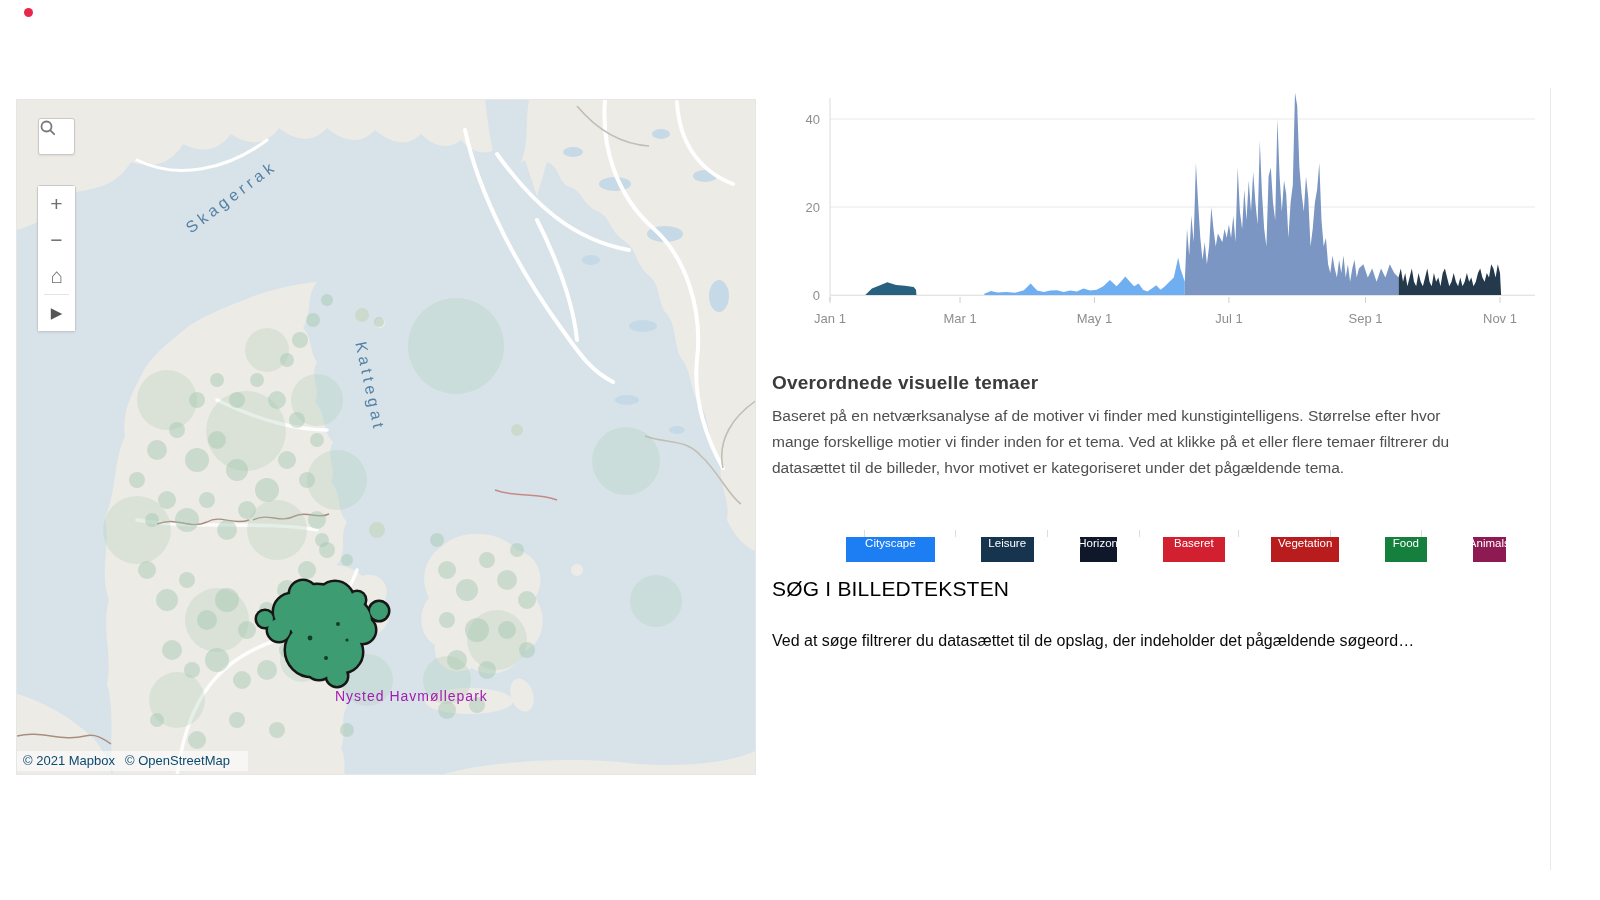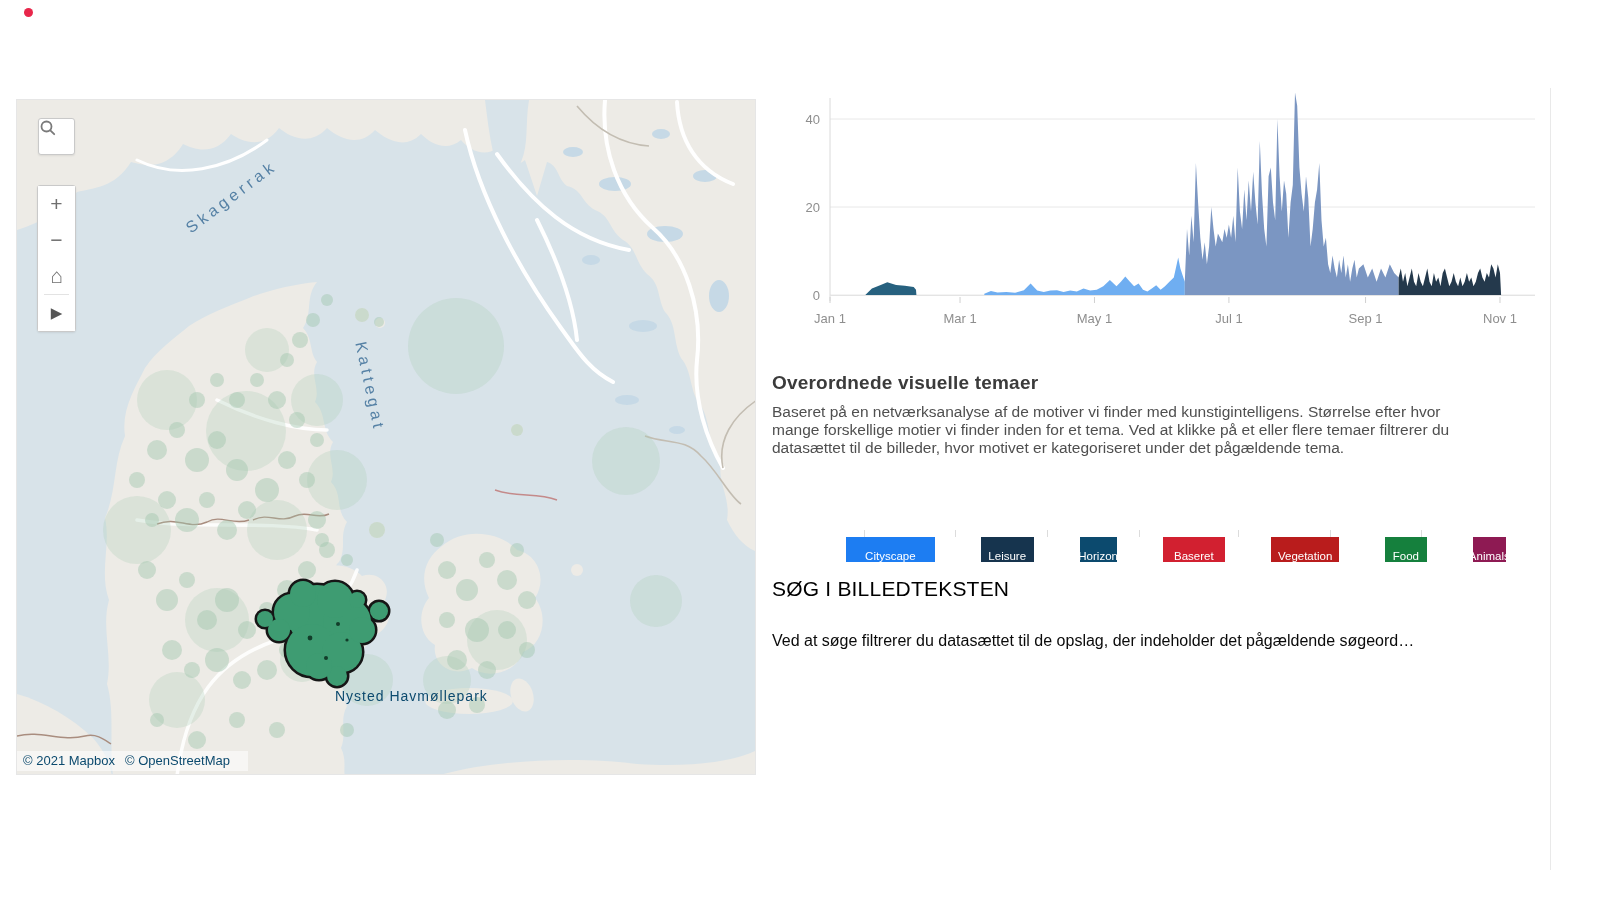--- a/index.html
+++ b/index.html
@@ -5,41 +5,41 @@
   html,body{margin:0;padding:0;background:#ffffff;}
   body{font-family:"Liberation Sans",sans-serif;}
   .stage{position:relative;width:1600px;height:900px;background:#fff;overflow:hidden;}
 
   
   .map-panel{position:absolute;left:16px;top:99px;width:740px;height:676px;background:#D8E3E9;border:1px solid #e6e6e6;box-sizing:border-box;overflow:hidden;}
   .map-panel svg{position:absolute;left:0;top:0;}
   .sea-label{position:absolute;color:#5581A5;font-size:16px;letter-spacing:4px;font-weight:500;white-space:nowrap;pointer-events:none;}
   .sea-label.skagerrak{left:160px;top:88px;transform:rotate(-37deg);}
   .sea-label.kattegat{left:352px;top:240px;transform:rotate(78deg);transform-origin:left top;}
-  .place-label{position:absolute;left:318px;top:588px;color:#0c4a6e;font-size:14px;letter-spacing:1px;white-space:nowrap;pointer-events:none;}
+  .place-label{position:absolute;left:318px;top:588px;color:#a21caf;font-size:14px;letter-spacing:1px;white-space:nowrap;pointer-events:none;}
   .map-attribution{position:absolute;left:0;bottom:3px;background:rgba(255,255,255,0.55);padding:2px 8px 3px 6px;font-size:13px;color:#0c4a6e;white-space:nowrap;}
   .map-attribution span{margin-right:10px;}
   .map-search-btn{position:absolute;left:21px;top:18px;width:35px;height:35px;background:#fff;border:1px solid #c9c9c9;border-radius:3px;box-shadow:0 1px 2px rgba(0,0,0,0.08);display:flex;align-items:center;justify-content:center;cursor:pointer;}
   .map-toolbar{position:absolute;left:20px;top:85px;width:37px;background:#fff;border:1px solid #c9c9c9;border-radius:3px;box-shadow:0 1px 2px rgba(0,0,0,0.08);display:flex;flex-direction:column;align-items:stretch;}
   .map-tool{height:36px;display:flex;align-items:center;justify-content:center;font-size:21px;color:#6f6f6f;cursor:pointer;background:#fff;border:none;}
   .map-tool.small{font-size:15px;color:#555;}
   .map-tool + .map-tool{border-top:0;}
   .toolbar-sep{height:1px;background:#e3e3e3;margin:0 6px;}
 
   
   #chart{position:absolute;left:780px;top:60px;}
 
   
   .themes-title{position:absolute;left:772px;top:372px;font-size:19px;font-weight:700;color:#3b3b3b;letter-spacing:0.2px;}
-  .themes-desc{position:absolute;left:772px;top:403px;width:700px;font-size:15.5px;line-height:18px;color:#4f4f4f;}
+  .themes-desc{position:absolute;left:772px;top:403px;width:700px;font-size:15.5px;line-height:26px;color:#4f4f4f;}
   .legend-wrap{position:absolute;left:800px;top:530px;width:706px;height:33px;}
   .legend-ticks{position:absolute;left:0;top:0;width:100%;height:7px;}
   .legend-tick{position:absolute;top:0;width:1px;height:7px;background:#dcdcdc;}
   .legend-bar{position:absolute;left:0;top:7px;width:100%;height:25px;display:flex;}
-  .legend-seg{height:100%;display:flex;align-items:flex-end;justify-content:center;color:#fff;font-size:11.5px;overflow:hidden;white-space:nowrap;cursor:pointer;margin-left:46px;}
+  .legend-seg{height:100%;display:flex;align-items:flex-start;justify-content:center;color:#fff;font-size:11.5px;overflow:hidden;white-space:nowrap;cursor:pointer;margin-left:46px;}
   .search-title{position:absolute;left:772px;top:577px;font-size:21px;font-weight:400;color:#000;letter-spacing:0.2px;}
   .search-desc{position:absolute;left:772px;top:610px;width:760px;font-size:16px;color:#0a0a0a;margin-top:22px;}
   .v-divider{position:absolute;left:1550px;top:88px;width:1px;height:782px;background:#e9e9e9;}
   .rec-dot{position:absolute;left:24px;top:8px;width:9px;height:9px;border-radius:50%;background:#e8274b;}
 </style>
 </head>
 <body>
 
 <div class="stage">
   <div class="rec-dot"></div>
@@ -317,21 +317,21 @@
         <div class="legend-tick" style="left: 75%;"></div>
         <div class="legend-tick" style="left: 88%;"></div>
       </div>
     <div class="legend-bar" id="legend-bar">
         <div class="legend-seg" style="width: 23.1%; background: rgb(29, 125, 242);">
           <span>Cityscape</span>
         </div>
         <div class="legend-seg" style="width: 13.8%; background: rgb(22, 52, 78);">
           <span>Leisure</span>
         </div>
-        <div class="legend-seg" style="width: 9.6%; background: #0c4a6e;">
+        <div class="legend-seg" style="width: 9.6%; background: #0f172a;">
           <span>Horizon</span>
         </div>
         <div class="legend-seg" style="width: 16.3%; background: rgb(210, 32, 48);">
           <span>Baseret</span>
         </div>
         <div class="legend-seg" style="width: 17.7%; background: #b91c1c;">
           <span>Vegetation</span>
         </div>
         <div class="legend-seg" style="width: 10.8%; background: #15803d;">
           <span>Food</span>

